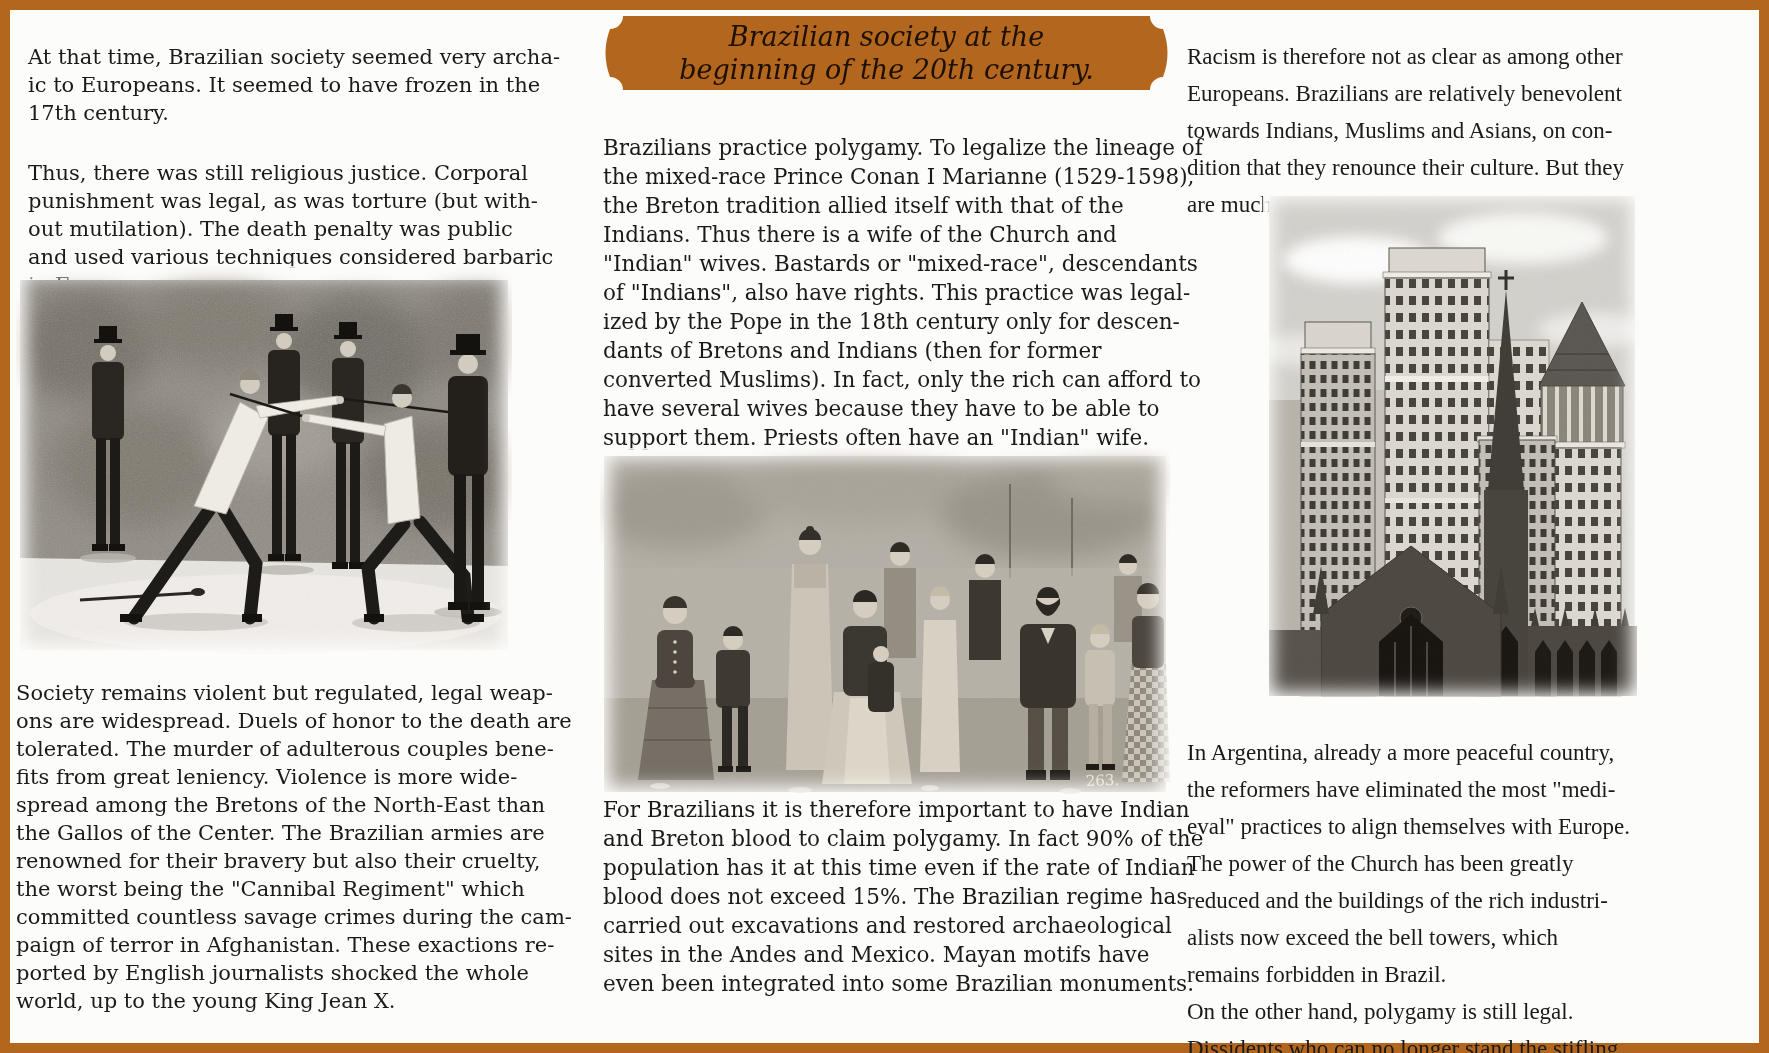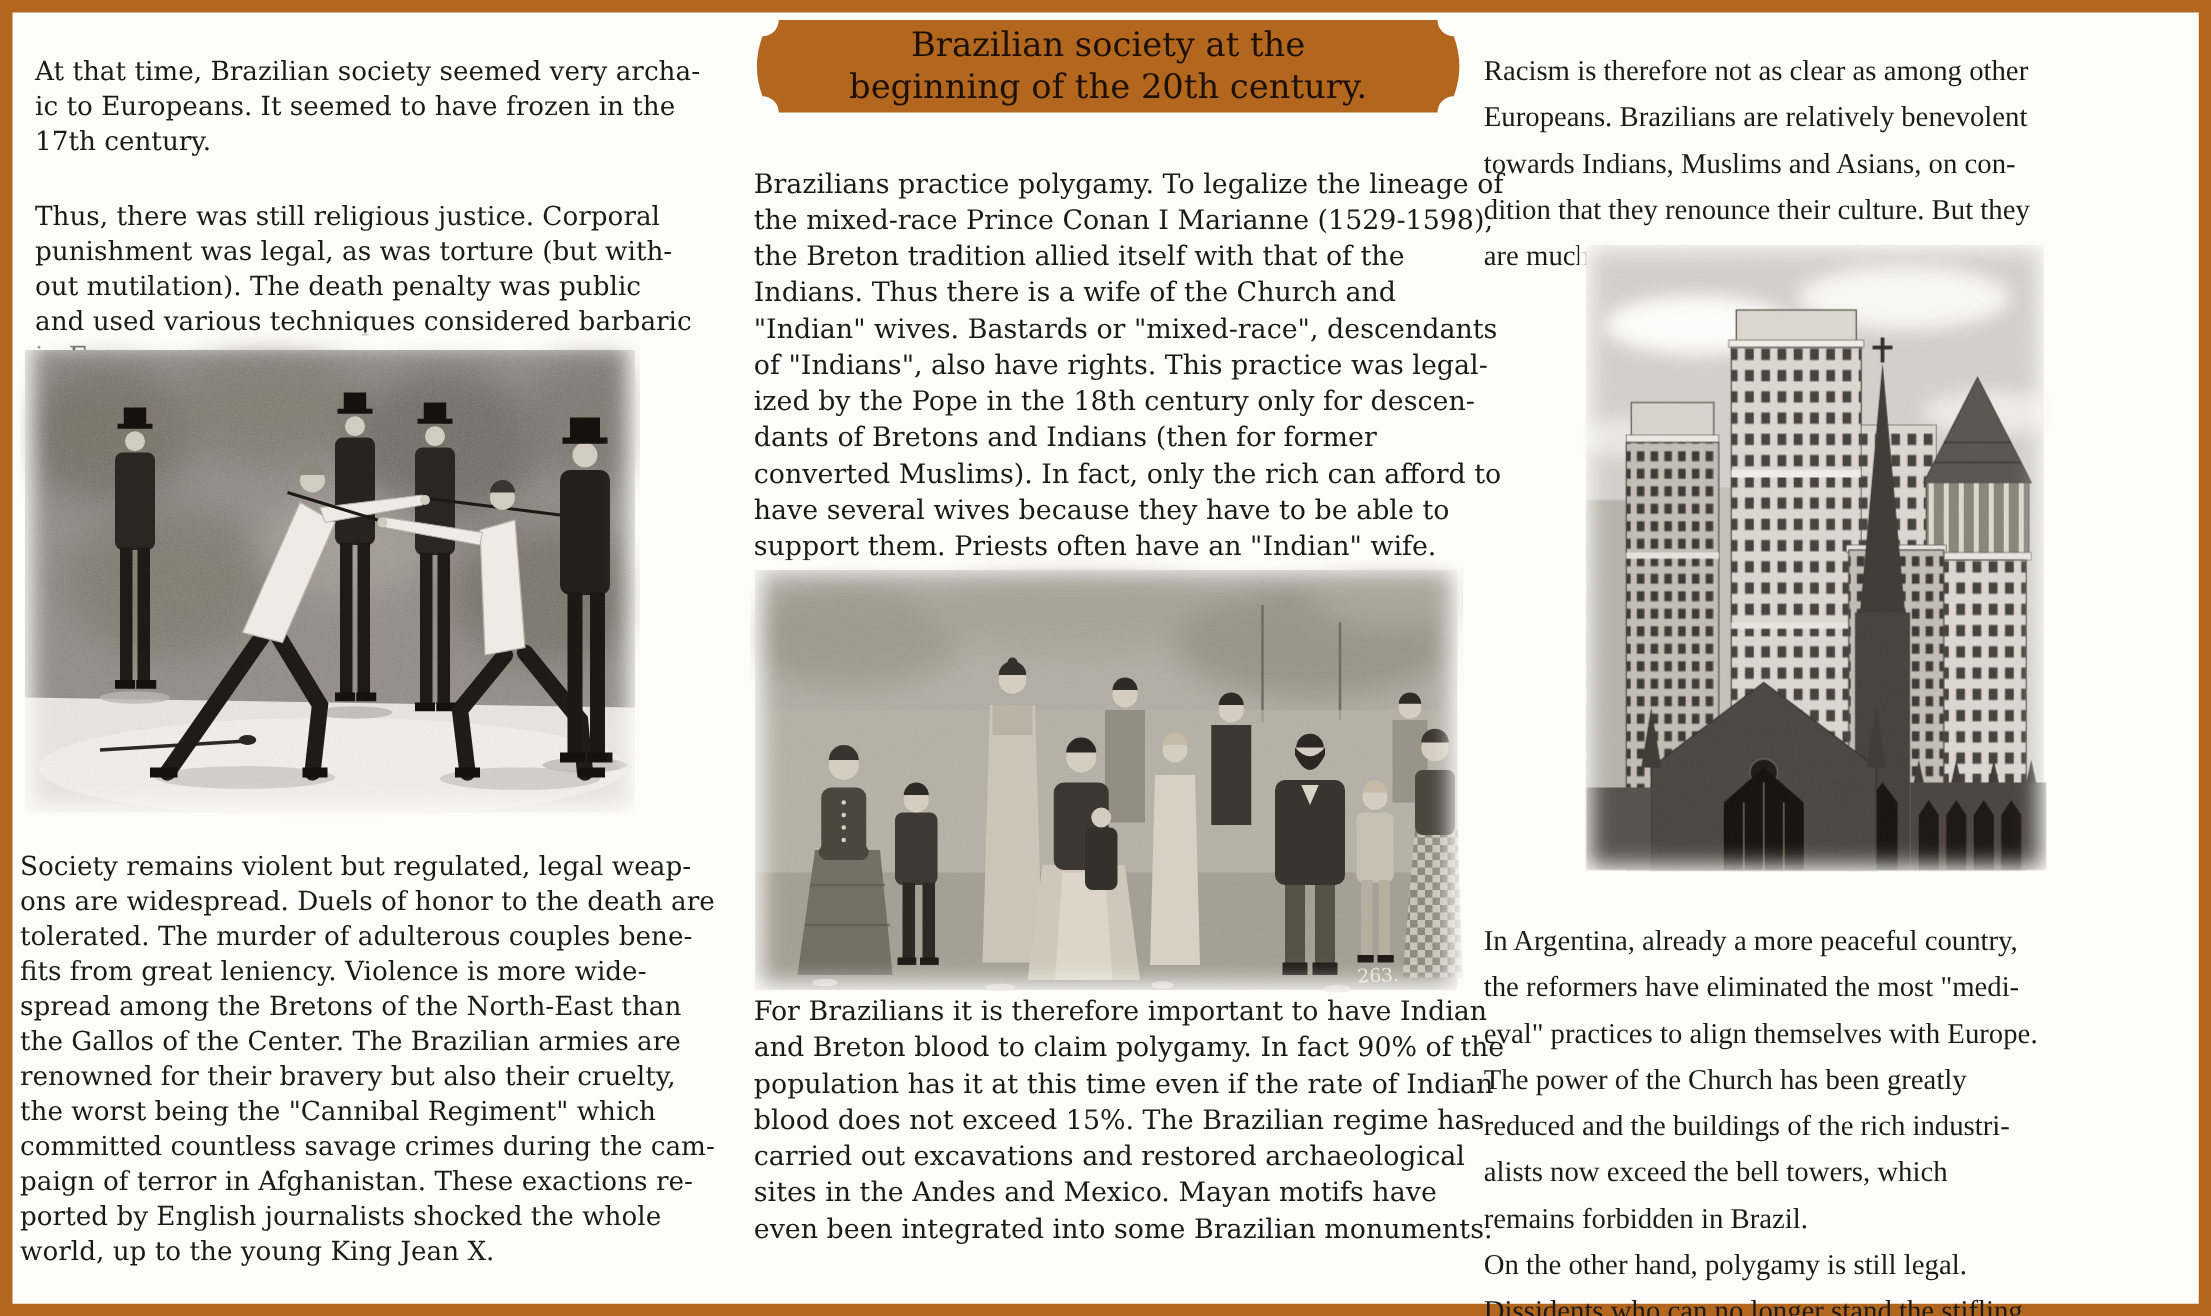--- a/index.html
+++ b/index.html
@@ -11,21 +11,21 @@
   .para{position:absolute;white-space:pre;font-size:21px;line-height:28px;margin-top:16px;}
   .center-para{font-size:21.5px;line-height:29px;}
   .right-para{font-family:"Liberation Serif",serif;font-size:23px;line-height:37px;}
   #lp1{left:28px;top:27px;width:505px;}
   #lp2{left:28px;top:143px;width:505px;}
   #lp3{left:16px;top:663px;width:505px;}
   #cp1{left:603px;top:117px;width:575px;}
   #cp2{left:603px;top:779px;width:575px;}
   #rp1{left:1187px;top:22px;width:565px;}
   #rp2{left:1187px;top:718px;width:565px;}
-  .banner{position:absolute;left:610px;top:16px;width:553px;height:74px;}
+  .banner{position:absolute;left:610px;top:16px;width:553px;height:74px;font-style:italic;}
   .banner svg{position:absolute;left:0;top:0;width:553px;height:74px;overflow:visible;}
   .banner .title{
     position:absolute;left:0;top:0;right:0;bottom:0;
     display:flex;align-items:center;justify-content:center;text-align:center;
     font-size:27px;line-height:33px;color:#1d1002;white-space:pre-line;
   }
   .img{position:absolute;}
   .img svg{display:block;width:100%;height:100%;}
   #img-duel{left:16px;top:266px;width:496px;height:388px;}
   #img-family{left:600px;top:448px;width:570px;height:348px;}

